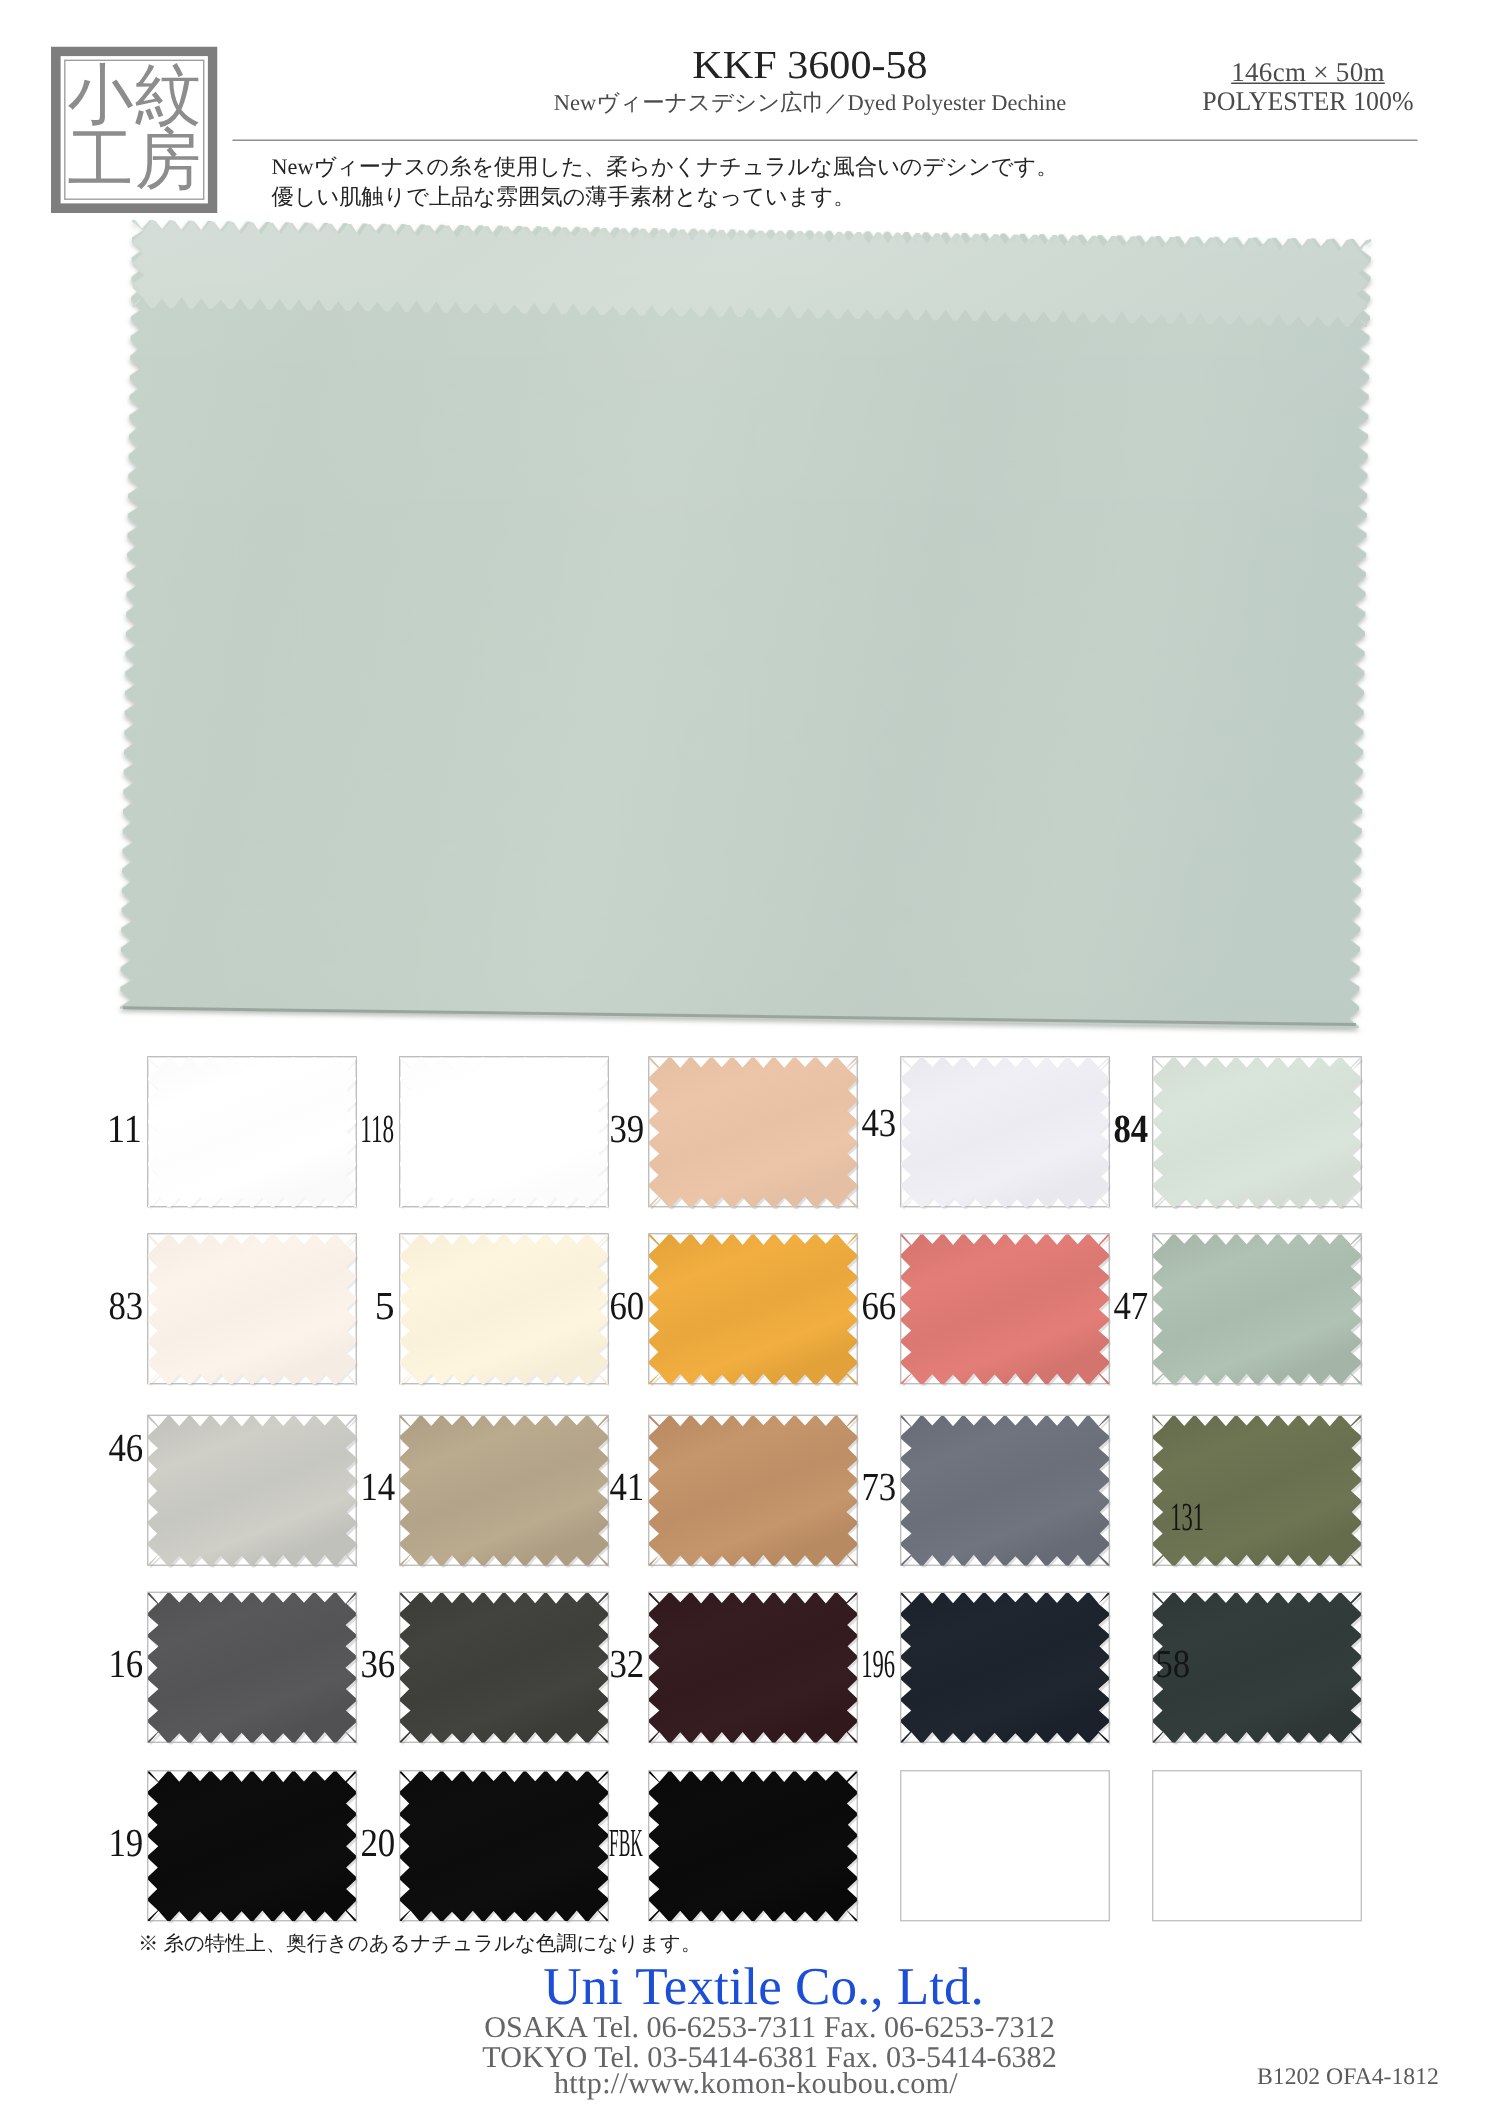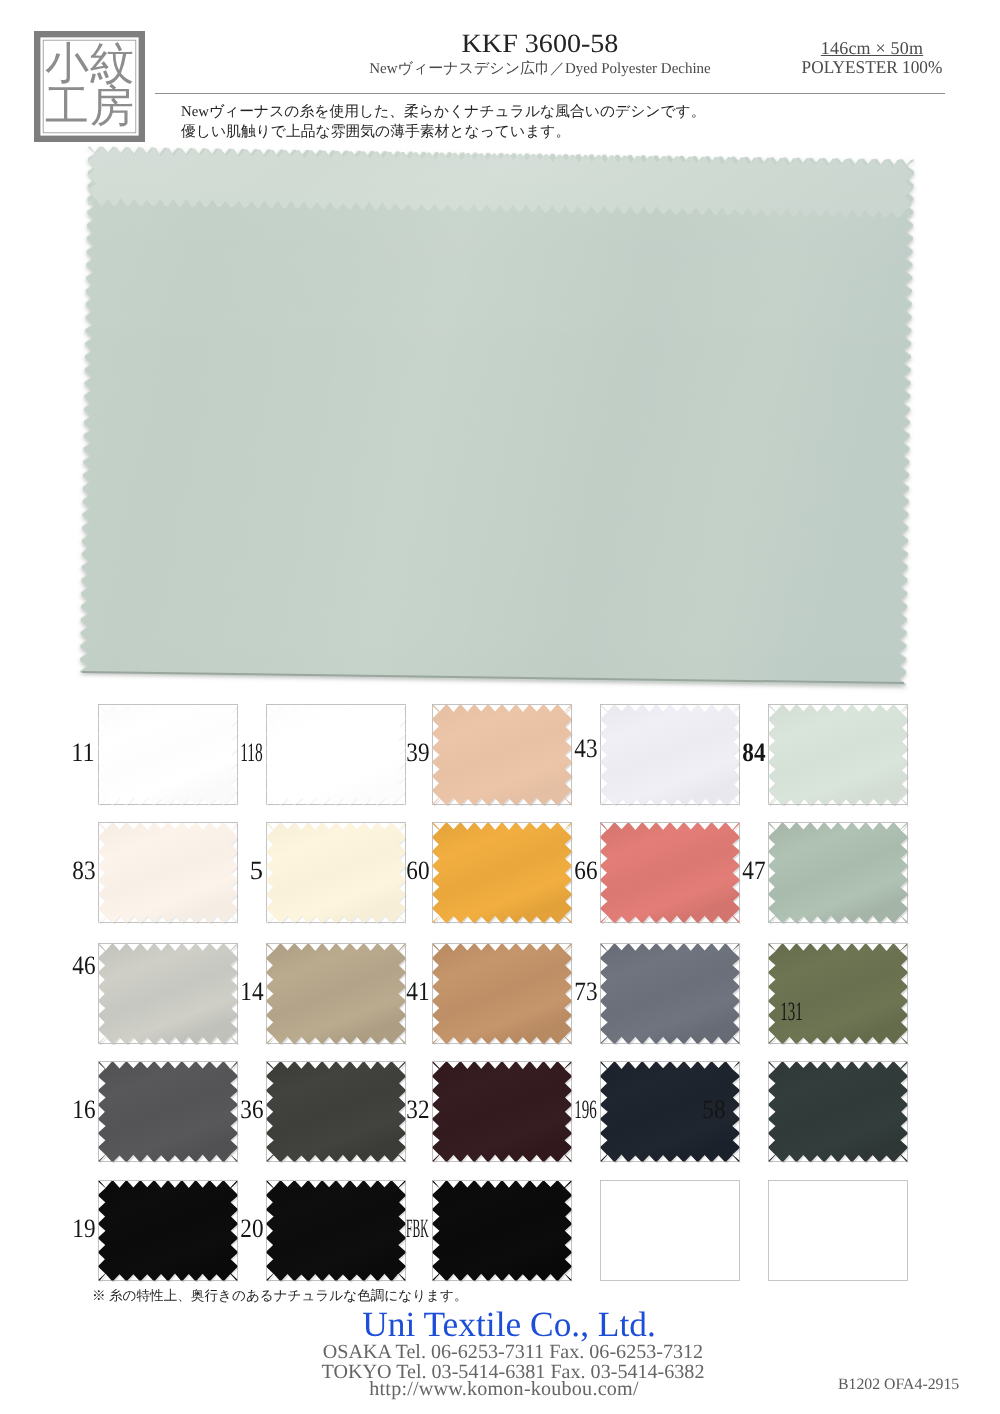--- a/index.html
+++ b/index.html
@@ -419,21 +419,21 @@
             <linearGradient id="sh3_4" x1="0" y1="0" x2="0.55" y2="1">
               <stop offset="0" stop-color="#2e3736"></stop>
               <stop offset="0.3" stop-color="#333e3c"></stop>
               <stop offset="0.58" stop-color="#303a38"></stop>
               <stop offset="0.82" stop-color="#333e3c"></stop>
               <stop offset="1" stop-color="#2e3736"></stop>
             </linearGradient>
           </defs>
           <path d="M9.70,10.00L10.67,10.00L16.63,16.38L22.59,10.00L23.56,10.00L24.53,10.00L30.49,16.43L36.45,10.00L37.42,10.00L38.39,10.00L44.35,16.07L50.31,10.00L51.28,10.00L52.25,10.00L58.21,16.59L64.17,10.00L65.14,10.00L66.11,10.00L72.07,16.95L78.03,10.00L79.00,10.00L79.97,10.00L85.93,16.91L91.89,10.00L92.86,10.00L93.83,10.00L99.79,16.97L105.75,10.00L106.72,10.00L107.69,10.00L113.65,16.52L119.61,10.00L120.58,10.00L121.55,10.00L127.51,16.40L133.47,10.00L134.44,10.00L135.41,10.00L141.37,16.10L147.33,10.00L148.30,10.00L148.30,11.00L142.07,17.11L148.30,23.23L148.30,24.23L148.30,25.22L141.48,31.34L148.30,37.46L148.30,38.46L148.30,39.45L141.71,45.57L148.30,51.69L148.30,52.69L148.30,53.68L142.16,59.80L148.30,65.92L148.30,66.91L148.30,67.91L141.76,74.03L148.30,80.15L148.30,81.14L148.30,82.14L141.37,88.26L148.30,94.38L148.30,95.37L148.30,96.37L142.10,102.49L148.30,108.60L148.30,109.60L147.33,109.60L141.37,102.98L135.41,109.60L134.44,109.60L133.47,109.60L127.51,103.44L121.55,109.60L120.58,109.60L119.61,109.60L113.65,102.93L107.69,109.60L106.72,109.60L105.75,109.60L99.79,103.10L93.83,109.60L92.86,109.60L91.89,109.60L85.93,102.53L79.97,109.60L79.00,109.60L78.03,109.60L72.07,102.72L66.11,109.60L65.14,109.60L64.17,109.60L58.21,103.27L52.25,109.60L51.28,109.60L50.31,109.60L44.35,103.11L38.39,109.60L37.42,109.60L36.45,109.60L30.49,102.67L24.53,109.60L23.56,109.60L22.59,109.60L16.63,102.91L10.67,109.60L9.70,109.60L9.70,108.60L16.09,102.49L9.70,96.37L9.70,95.37L9.70,94.38L16.06,88.26L9.70,82.14L9.70,81.14L9.70,80.15L16.53,74.03L9.70,67.91L9.70,66.91L9.70,65.92L16.52,59.80L9.70,53.68L9.70,52.69L9.70,51.69L16.28,45.57L9.70,39.45L9.70,38.46L9.70,37.46L16.53,31.34L9.70,25.22L9.70,24.23L9.70,23.23L16.21,17.11L9.70,11.00Z" fill="url(#sh3_4)"></path>
         </svg></div>
-      <div class="cell-num" style="left: 648px; width: 77px; top: 1095.5px;"><span style="display: inline-block; transform-origin: 100% 50%; transform: scaleX(0.8755);">58</span></div>
+      <div class="cell-num" style="left: 716px; width: 77px; top: 1095.5px;"><span style="display: inline-block; transform-origin: 100% 50%; transform: scaleX(0.8755);">58</span></div>
       <div style="position: absolute; left: 89px; top: 1171px;"><svg width="158" height="119" viewBox="0 0 158 119">
           <rect x="9.5" y="9.5" width="139" height="100" fill="none" stroke="#9a9a9a" stroke-width="0.8" opacity="0.75"></rect>
           <path d="M11.00,11.60L11.97,11.60L17.92,18.44L23.87,11.60L24.84,11.60L25.81,11.60L31.76,18.58L37.71,11.60L38.68,11.60L39.65,11.60L45.60,18.54L51.55,11.60L52.52,11.60L53.49,11.60L59.44,17.90L65.39,11.60L66.36,11.60L67.33,11.60L73.28,17.71L79.23,11.60L80.20,11.60L81.17,11.60L87.12,17.68L93.07,11.60L94.04,11.60L95.01,11.60L100.96,18.17L106.91,11.60L107.88,11.60L108.85,11.60L114.80,18.11L120.75,11.60L121.72,11.60L122.69,11.60L128.64,17.81L134.59,11.60L135.56,11.60L136.53,11.60L142.48,18.63L148.43,11.60L149.40,11.60L149.40,12.59L143.04,18.70L149.40,24.81L149.40,25.80L149.40,26.79L142.98,32.90L149.40,39.01L149.40,40.00L149.40,40.99L142.32,47.10L149.40,53.21L149.40,54.20L149.40,55.19L143.14,61.30L149.40,67.41L149.40,68.40L149.40,69.39L142.35,75.50L149.40,81.61L149.40,82.60L149.40,83.59L143.04,89.70L149.40,95.81L149.40,96.80L149.40,97.79L142.42,103.90L149.40,110.01L149.40,111.00L148.43,111.00L142.48,104.11L136.53,111.00L135.56,111.00L134.59,111.00L128.64,104.28L122.69,111.00L121.72,111.00L120.75,111.00L114.80,104.89L108.85,111.00L107.88,111.00L106.91,111.00L100.96,104.14L95.01,111.00L94.04,111.00L93.07,111.00L87.12,104.11L81.17,111.00L80.20,111.00L79.23,111.00L73.28,104.13L67.33,111.00L66.36,111.00L65.39,111.00L59.44,104.72L53.49,111.00L52.52,111.00L51.55,111.00L45.60,104.65L39.65,111.00L38.68,111.00L37.71,111.00L31.76,103.99L25.81,111.00L24.84,111.00L23.87,111.00L17.92,104.73L11.97,111.00L11.00,111.00L11.00,110.01L17.99,103.90L11.00,97.79L11.00,96.80L11.00,95.81L17.26,89.70L11.00,83.59L11.00,82.60L11.00,81.61L17.55,75.50L11.00,69.39L11.00,68.40L11.00,67.41L17.71,61.30L11.00,55.19L11.00,54.20L11.00,53.21L17.09,47.10L11.00,40.99L11.00,40.00L11.00,39.01L17.23,32.90L11.00,26.79L11.00,25.80L11.00,24.81L17.14,18.70L11.00,12.59Z" fill="#a9a9a9" opacity="0.38"></path>
           <defs>
             <linearGradient id="sh4_0" x1="0" y1="0" x2="0.55" y2="1">
               <stop offset="0" stop-color="#0a0a0b"></stop>
               <stop offset="0.3" stop-color="#0d0d0e"></stop>
               <stop offset="0.58" stop-color="#0b0b0c"></stop>
               <stop offset="0.82" stop-color="#0d0d0e"></stop>
               <stop offset="1" stop-color="#0a0a0b"></stop>
@@ -482,14 +482,14 @@
 
   <div class="note">※ 糸の特性上、奥行きのあるナチュラルな色調になります。</div>
   <div class="company">
     <span class="nm">Uni Textile Co., Ltd.</span>
   </div>
   <div class="addr">
     <div>OSAKA  Tel. 06-6253-7311  Fax. 06-6253-7312</div>
     <div>TOKYO  Tel. 03-5414-6381  Fax. 03-5414-6382</div>
     <div class="url">http://www.komon-koubou.com/</div>
   </div>
-  <div class="code">B1202   OFA4-2915</div>
+  <div class="code">B1202   OFA4-1812</div>
 </div>
 
 </body></html>

